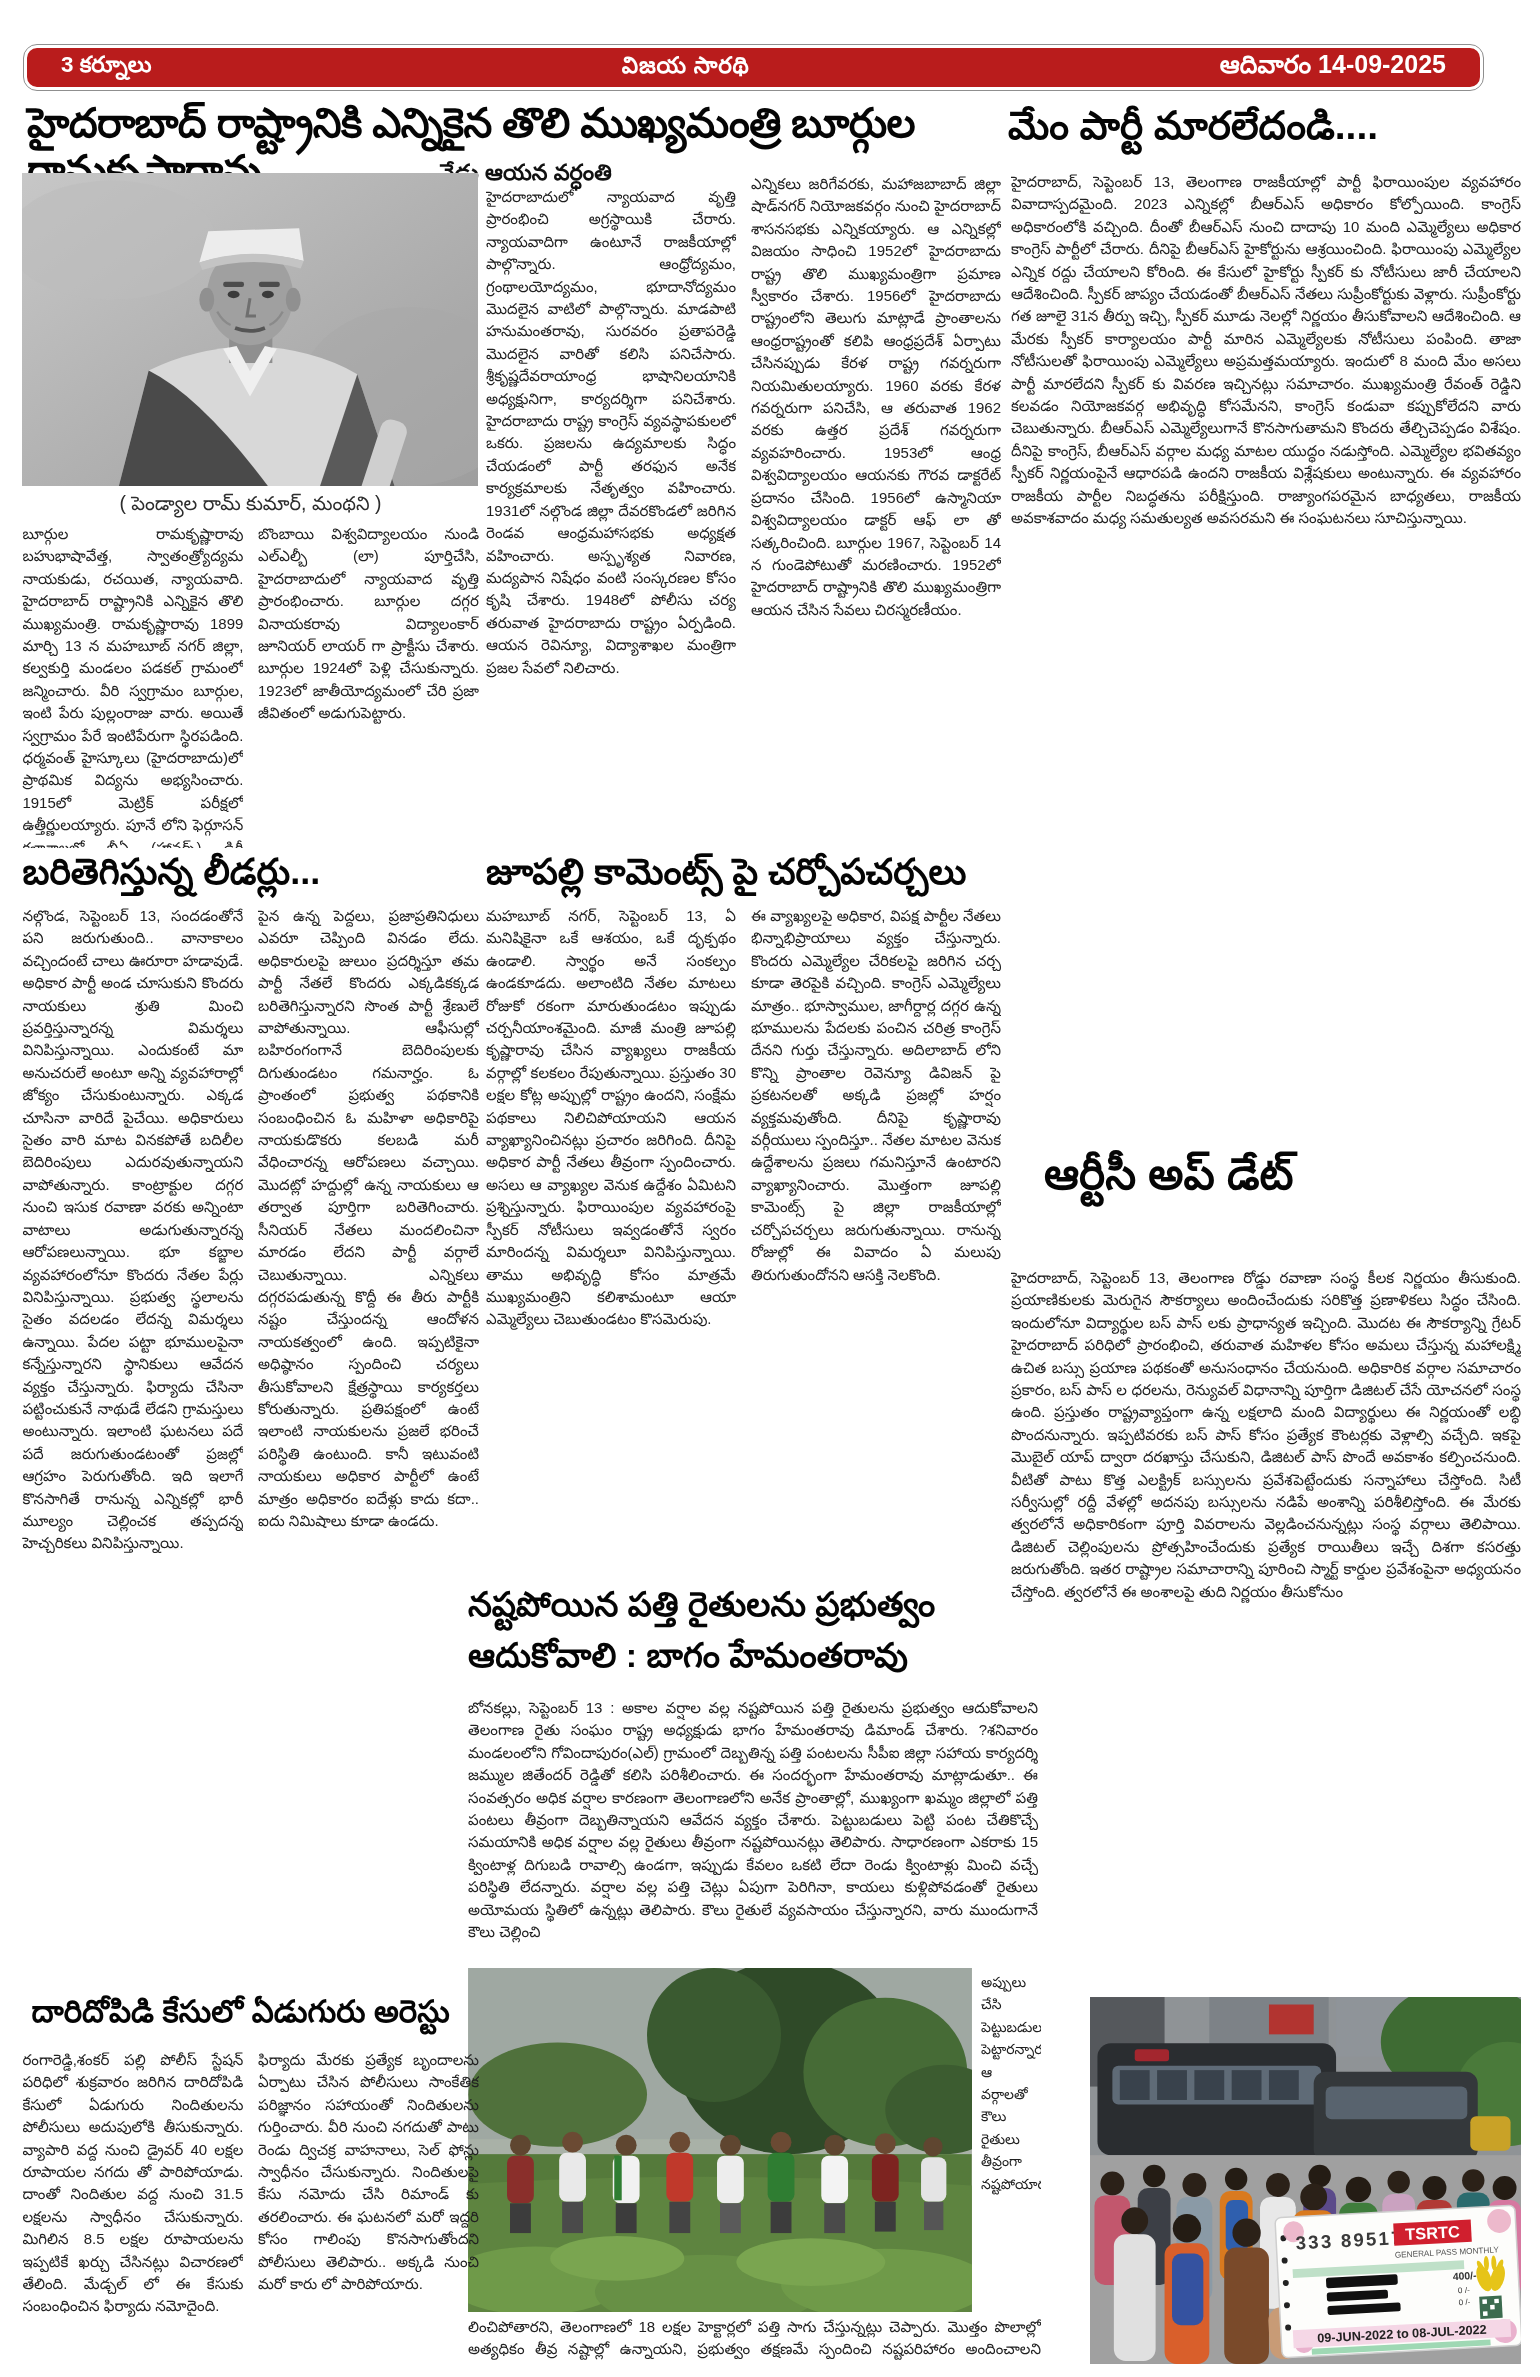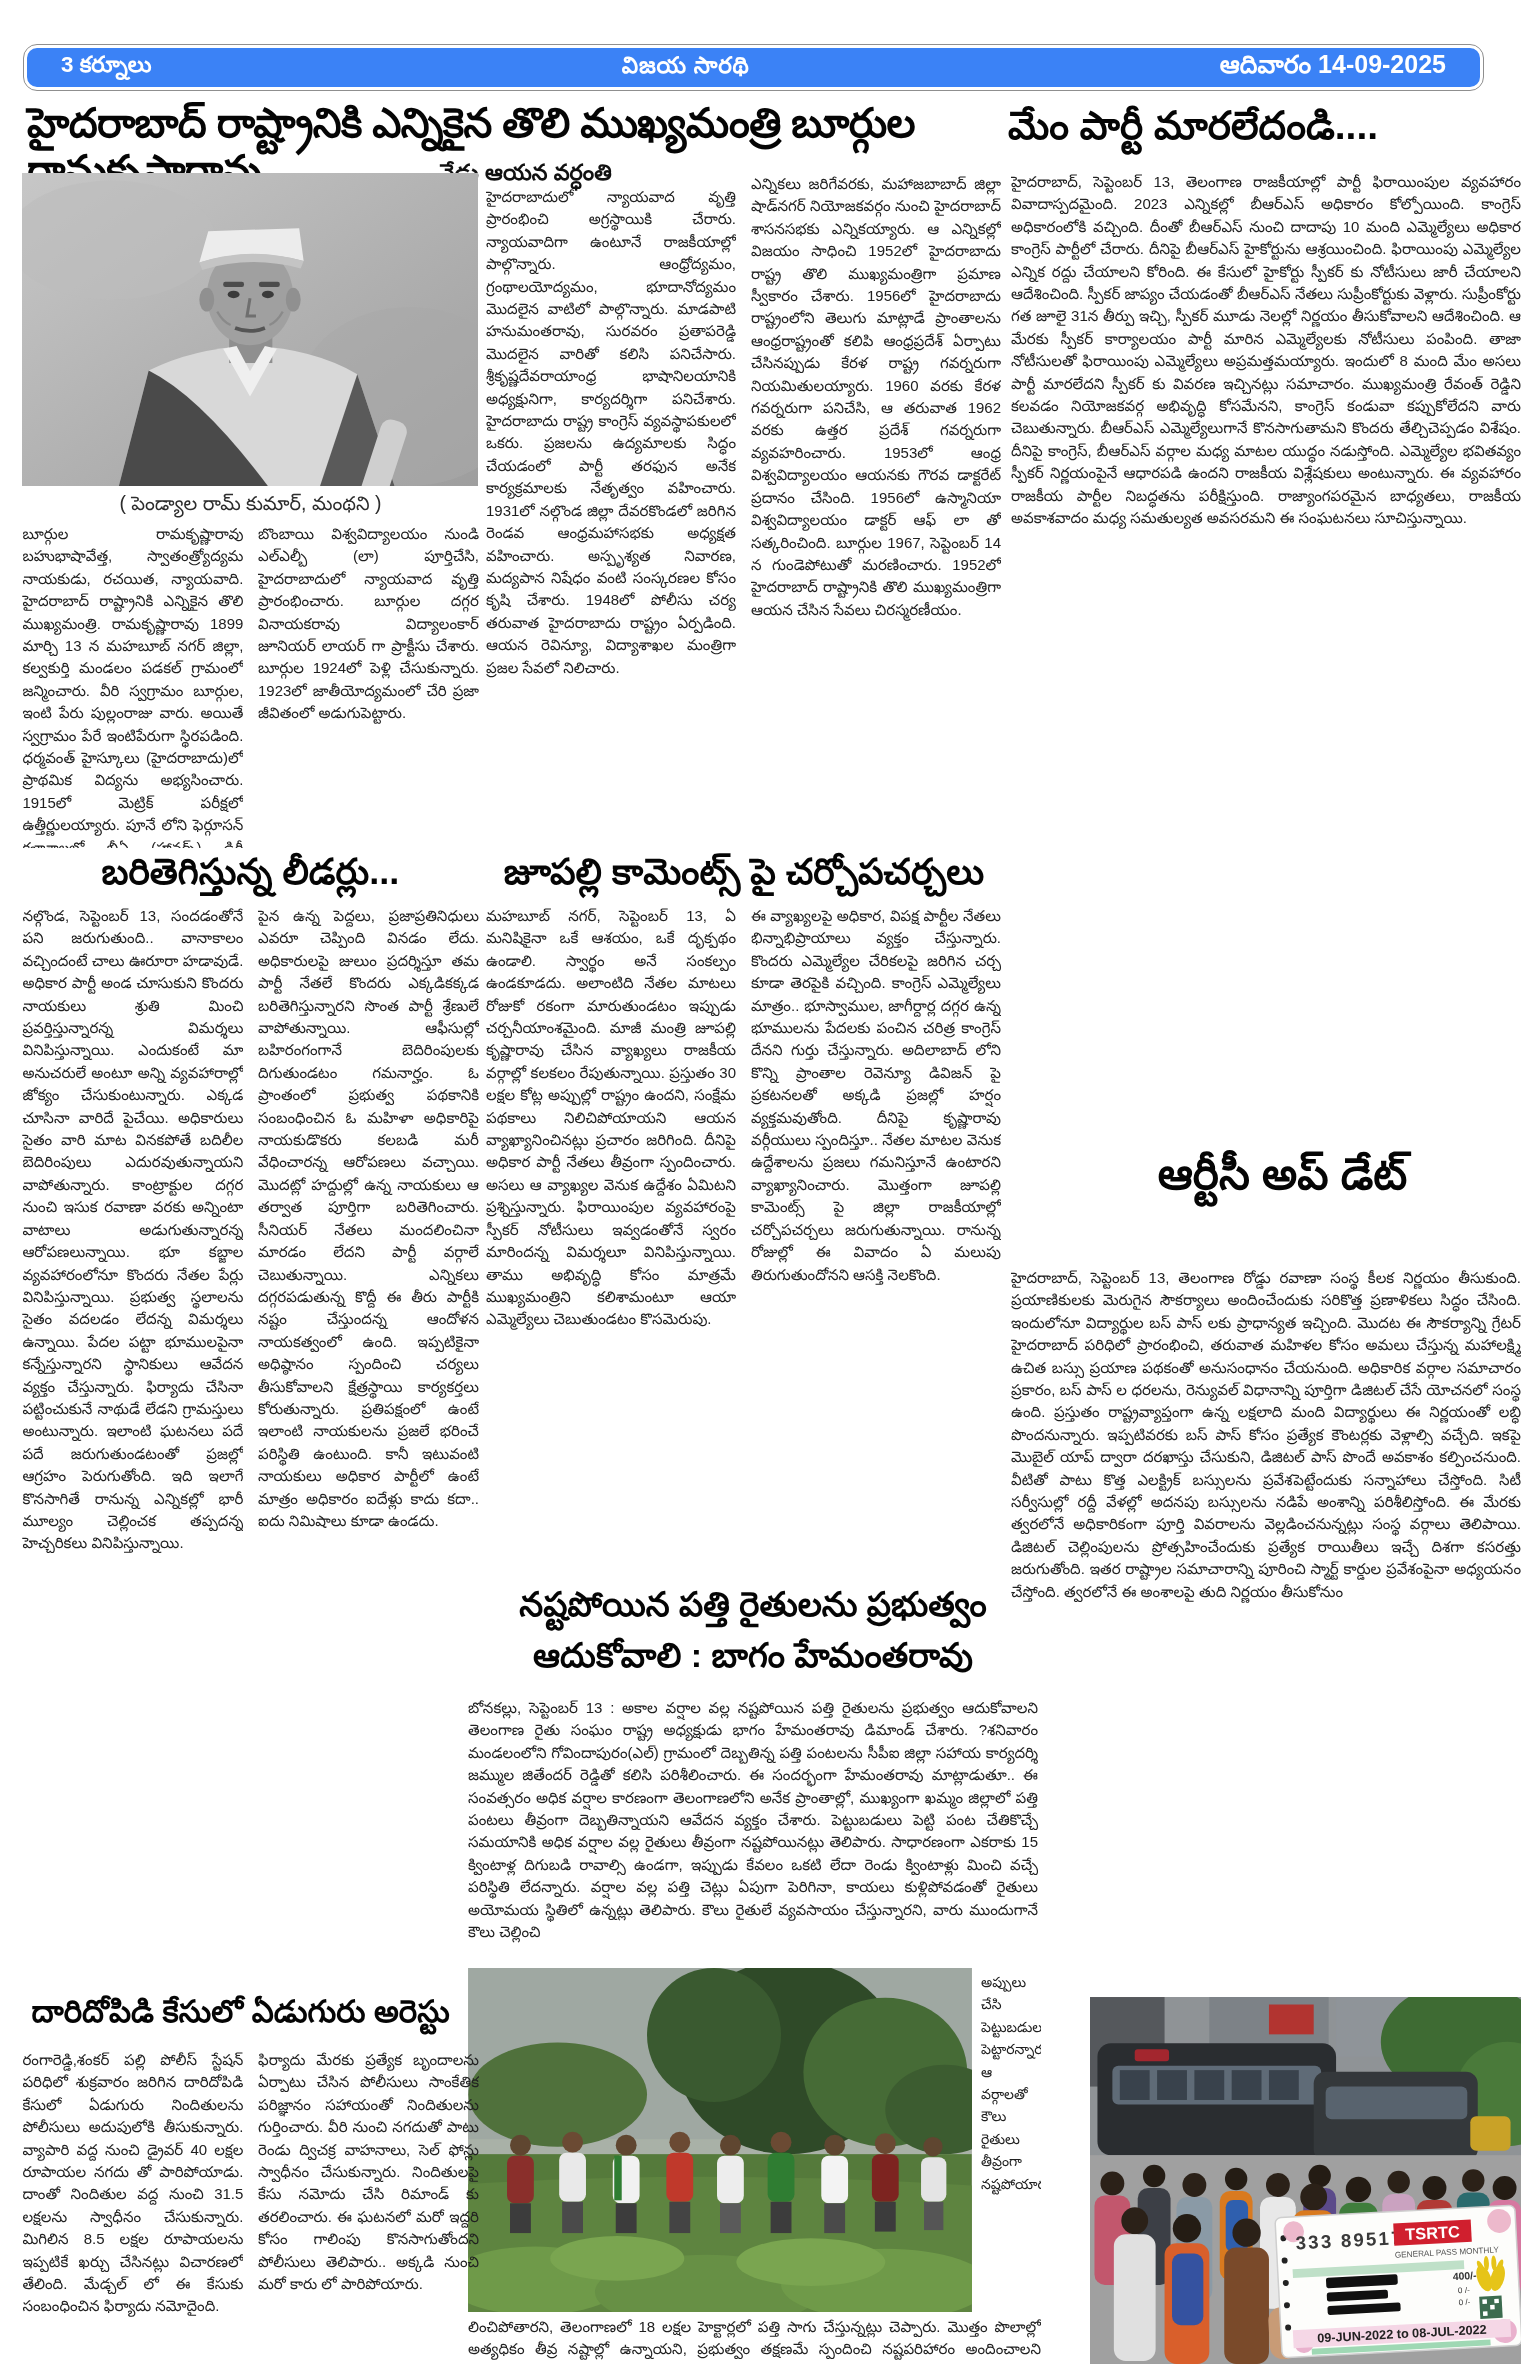--- a/index.html
+++ b/index.html
@@ -1,30 +1,30 @@
 <!DOCTYPE html>
 <html style="font-size:12px"><head>
 <meta charset="utf-8">
 <style>
   html,body{margin:0;padding:0;background:#ffffff;}
   .page{position:relative;width:1541px;height:2377px;background:#fff;overflow:hidden;
         font-family:"Liberation Sans","DejaVu Sans",sans-serif;color:#1f1f1f;}
   
-  .masthead{position:absolute;left:25px;top:46px;width:1457px;height:43px;background:#3b82f6;
+  .masthead{position:absolute;left:25px;top:46px;width:1457px;height:43px;background:#b91c1c;
             border:2.2px solid #fff;outline:1.5px solid #8f8f8f;outline-offset:1.5px;border-radius:12px;
             display:flex;align-items:center;justify-content:space-between;box-sizing:border-box;
             padding:0 34px;}
   .masthead .edition{color:#fff;font-weight:bold;font-size:22.4px;}
   .masthead .title{color:#fff;font-weight:bold;font-size:23px;letter-spacing:0.7px;}
   .masthead .date{color:#fff;font-weight:bold;font-size:25px;}
   
   .hl{position:absolute;font-weight:bold;color:#050505;line-height:1.15;}
   .hl-lead{left:27px;top:100px;width:981px;font-size:41px;letter-spacing:-0.7px;}
   .hl-party{left:1008px;top:104px;width:516px;font-size:39px;}
-  .hl-sec{text-align:center;}
+  .hl-sec{text-align:left;}
   
   .col{position:absolute;text-align:justify;font-size:15px;line-height:22.4px;color:#202020;overflow:hidden;}
   .byline{position:absolute;left:313px;top:160px;width:417px;text-align:center;font-weight:bold;font-size:22.4px;color:#111;}
   .caption{position:absolute;left:22.4px;top:492px;width:456px;text-align:center;font-size:19.4px;color:#2c2c2c;}
   .photo{position:absolute;overflow:hidden;background:#bbb;}
   .photo svg{display:block;}
 </style>
 </head>
 <body>
 

